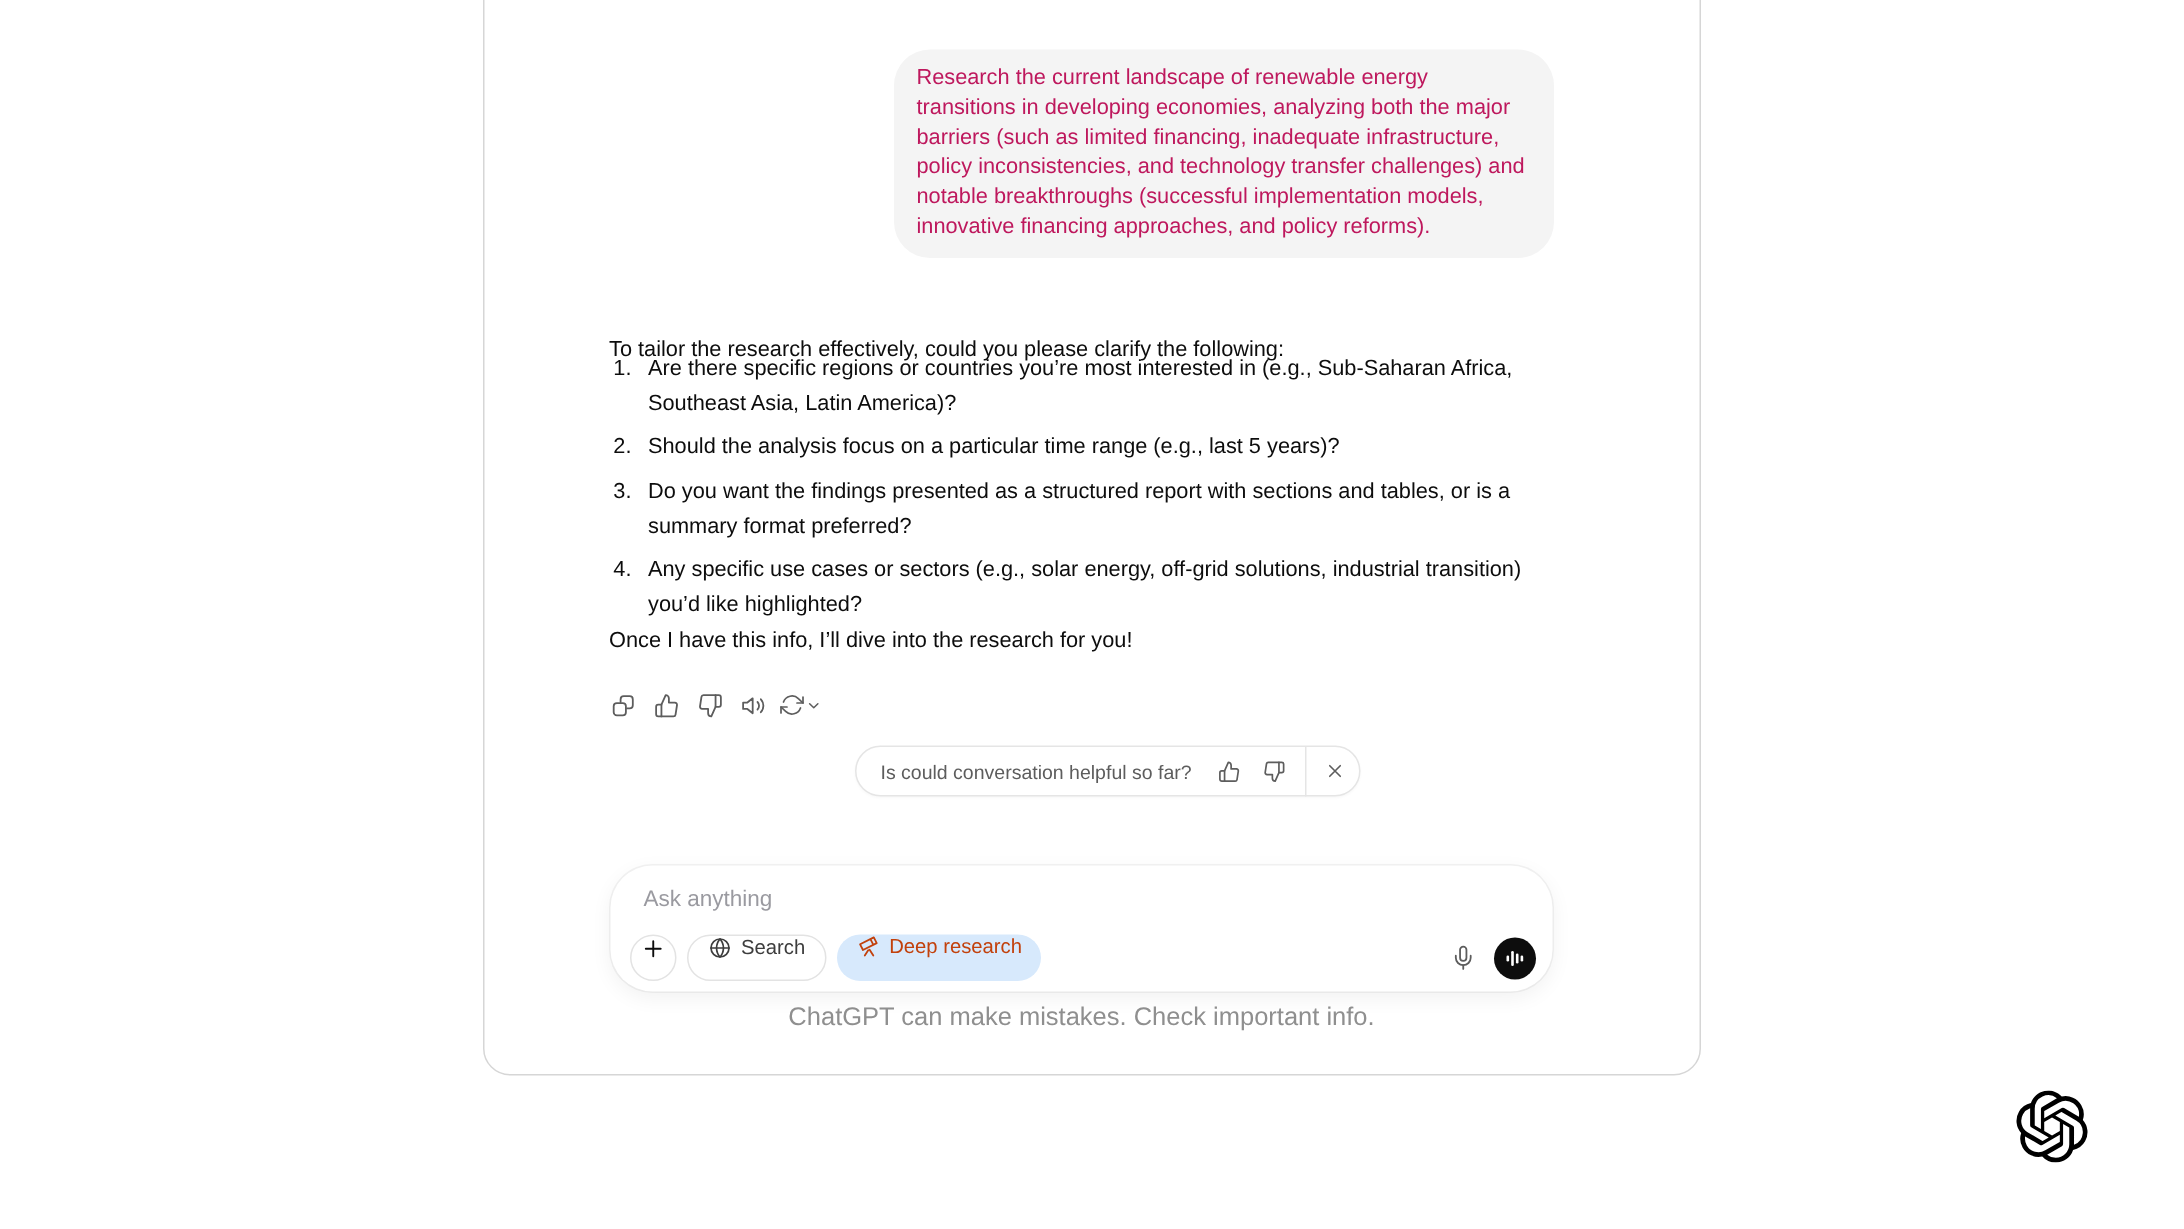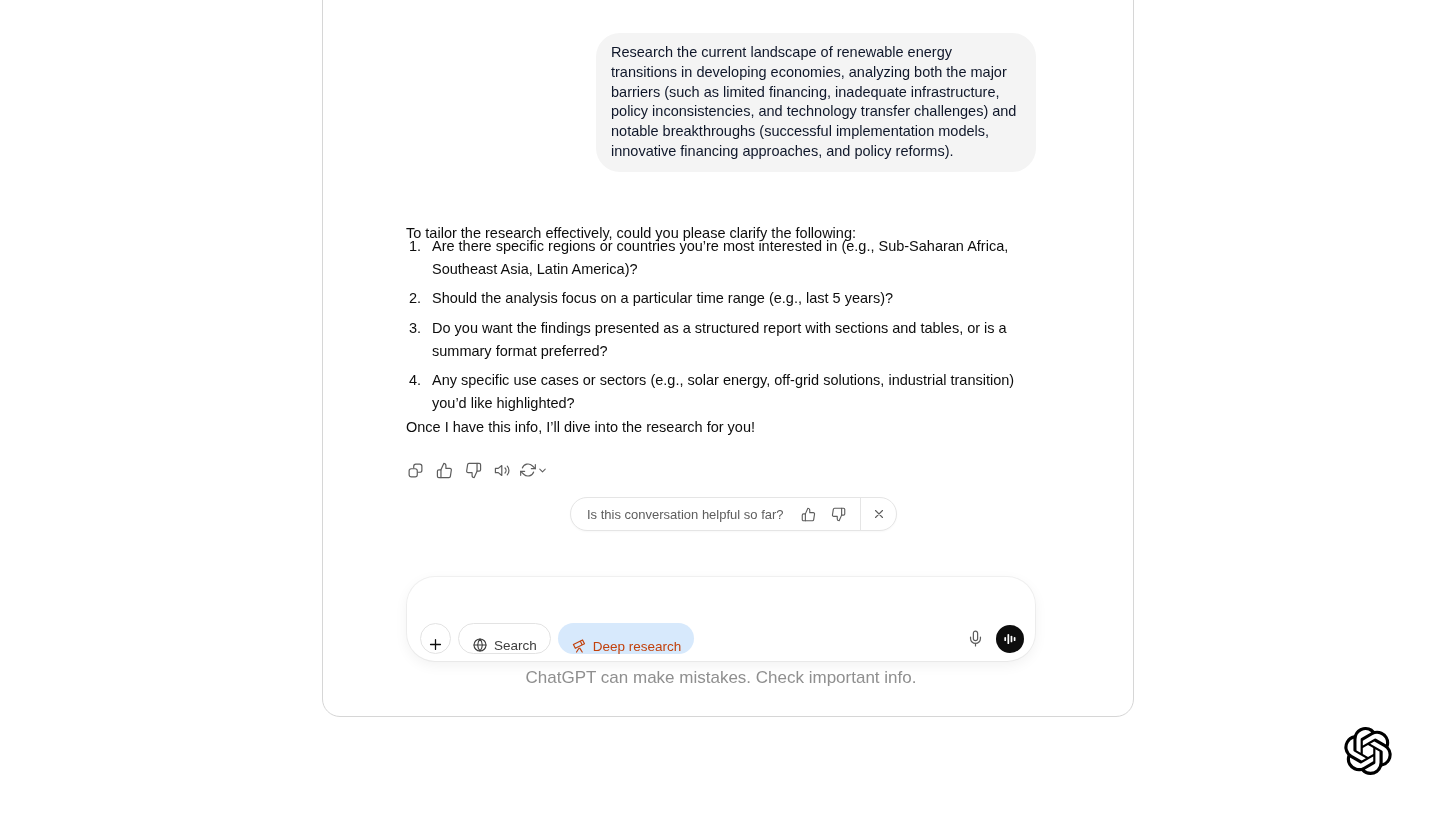--- a/index.html
+++ b/index.html
@@ -4,21 +4,21 @@
 <style>
   * { margin:0; padding:0; box-sizing:border-box; }
   html,body { width:1456px; height:819px; background:#ffffff; overflow:hidden;
     font-family:"Liberation Sans","DejaVu Sans",sans-serif; -webkit-font-smoothing:antialiased; }
 
   .chat-container { position:absolute; left:322px; top:-24px; width:812px; height:741px;
     border:1px solid #d6d6d6; border-radius:18px; background:#ffffff; }
 
   .user-bubble { position:absolute; left:596px; top:33px; width:440px;
     background:#f4f4f4; border-radius:24px; padding:10px 18px 10px 15px;
-    font-size:14.5px; line-height:19.8px; color:#0f172a; }
+    font-size:14.5px; line-height:19.8px; color:#be185d; }
 
   .asst-text { position:absolute; left:406px; width:632px; font-size:14.5px;
     line-height:22px; color:#0d0d0d; }
   .asst-intro { top:222px; }
   .asst-outro { top:416px; }
   .list-item { position:absolute; left:406px; width:636px; display:flex;
     font-size:14.5px; line-height:22.5px; color:#0d0d0d; }
   .list-item .num { width:15px; text-align:right; flex:none; }
   .list-item .itxt { margin-left:11px; width:604px; }
   .li-1 { top:235px; } .li-2 { top:287px; } .li-3 { top:317px; } .li-4 { top:369px; }
@@ -39,21 +39,21 @@
   .fb-close { width:33px; height:33px; display:flex; align-items:center; justify-content:center;
     color:#5d5d5d; cursor:pointer; border-radius:0 18px 18px 0; }
 
   .composer { position:absolute; left:407px; top:577px; width:628px; height:84px;
     background:#fff; border-radius:28px;
     box-shadow:0 0 0 1px rgba(13,13,13,0.05), 0 4px 14px rgba(0,0,0,0.06); }
   .composer-input { position:absolute; left:22px; top:13px; right:22px;
     font-size:15px; line-height:20px; color:#9a9aa0; }
   .composer-row { position:absolute; left:0; right:0; top:46px; height:31px;
     display:flex; align-items:center; padding:0 11px 0 13px; }
-  .chip { height:31px; display:flex; align-items:flex-end; justify-content:center;
+  .chip { height:31px; display:flex; align-items:flex-start; justify-content:center;
     border-radius:16px; cursor:pointer; }
   .chip-plus { width:31px; border:1px solid #e3e3e3; color:#0d0d0d; }
   .chip-search { margin-left:7px; padding:0 13px; gap:6px; border:1px solid #e3e3e3;
     color:#3d3d3d; font-size:13.5px; }
   .chip-deep { margin-left:7px; padding:0 13px; gap:6px;
     background:#d7e9fc; color:#c2410c; font-size:13.5px; font-weight:500; }
   .composer-right { margin-left:auto; display:flex; align-items:center; gap:6px; }
   .mic-btn { width:30px; height:30px; border-radius:50%; display:flex; align-items:center;
     justify-content:center; color:#5d5d5d; cursor:pointer; }
   .voice-btn { width:28px; height:28px; border-radius:50%; background:#0d0d0d;
@@ -127,21 +127,21 @@
       <path d="M3.51 9a9 9 0 0 1 14.85-3.36L23 10"></path>
       <path d="M1 14l4.64 4.36A9 9 0 0 0 20.49 15"></path>
     </svg>
     <svg width="11" height="11" viewBox="0 0 24 24" fill="none" stroke="currentColor" stroke-width="2.2" stroke-linecap="round" stroke-linejoin="round">
       <path d="M6 9l6 6 6-6"></path>
     </svg>
   </div>
 </div>
 
 <div class="feedback-pill">
-  <span class="fb-label">Is this conversation helpful so far?</span>
+  <span class="fb-label">Is could conversation helpful so far?</span>
   <div class="fb-btn">
     <svg width="15" height="15" viewBox="0 0 24 24" fill="none" stroke="currentColor" stroke-width="1.8" stroke-linecap="round" stroke-linejoin="round">
       <path d="M14 9V5a3 3 0 0 0-3-3l-4 9v11h11.28a2 2 0 0 0 2-1.7l1.38-9a2 2 0 0 0-2-2.3z"></path>
       <path d="M7 22H4a2 2 0 0 1-2-2v-7a2 2 0 0 1 2-2h3"></path>
     </svg>
   </div>
   <div class="fb-btn">
     <svg width="15" height="15" viewBox="0 0 24 24" fill="none" stroke="currentColor" stroke-width="1.8" stroke-linecap="round" stroke-linejoin="round">
       <path d="M10 15v4a3 3 0 0 0 3 3l4-9V2H5.72a2 2 0 0 0-2 1.7l-1.38 9a2 2 0 0 0 2 2.3z"></path>
       <path d="M17 2h3a2 2 0 0 1 2 2v7a2 2 0 0 1-2 2h-3"></path>
@@ -149,20 +149,23 @@
   </div>
   <div class="fb-divider"></div>
   <div class="fb-close">
     <svg width="14" height="14" viewBox="0 0 24 24" fill="none" stroke="currentColor" stroke-width="1.9" stroke-linecap="round">
       <path d="M18 6 6 18M6 6l12 12"></path>
     </svg>
   </div>
 </div>
 
 <div class="composer">
+  <div class="composer-input">
+    <span>Ask anything</span>
+  </div>
   <div class="composer-row">
     <div class="chip chip-plus">
       <svg width="17" height="17" viewBox="0 0 24 24" fill="none" stroke="currentColor" stroke-width="1.8" stroke-linecap="round">
         <path d="M12 5v14M5 12h14"></path>
       </svg>
     </div>
     <div class="chip chip-search">
       <svg width="16" height="16" viewBox="0 0 24 24" fill="none" stroke="currentColor" stroke-width="1.7" stroke-linecap="round" stroke-linejoin="round">
         <circle cx="12" cy="12" r="9"></circle>
         <path d="M3 12h18"></path>

